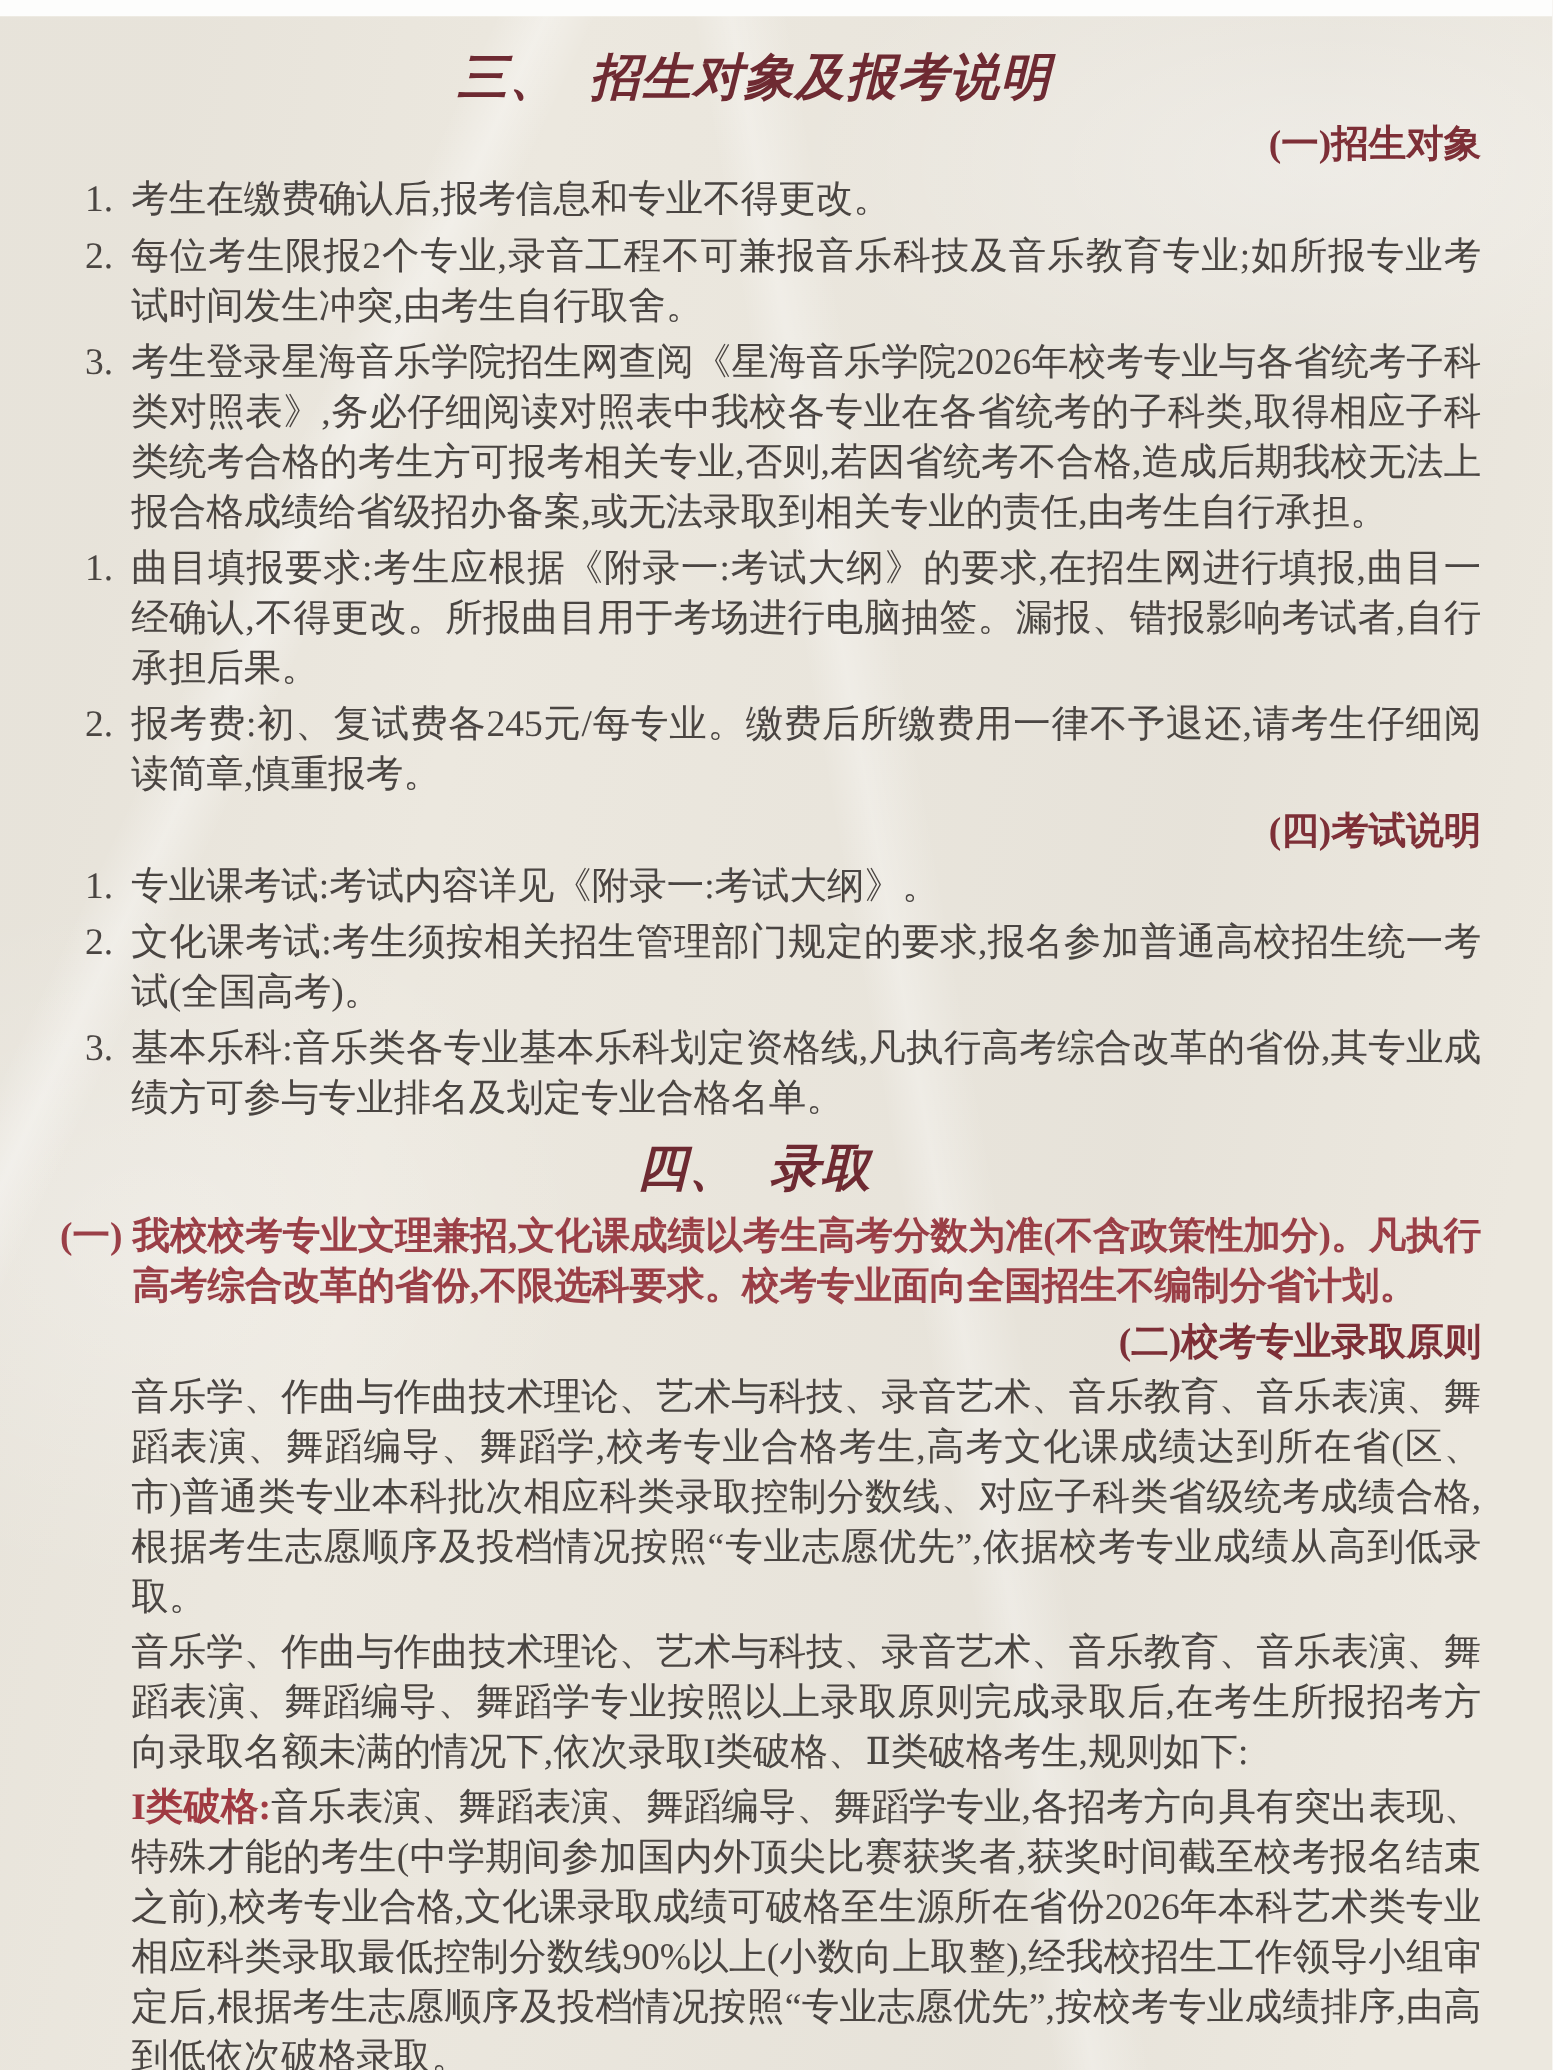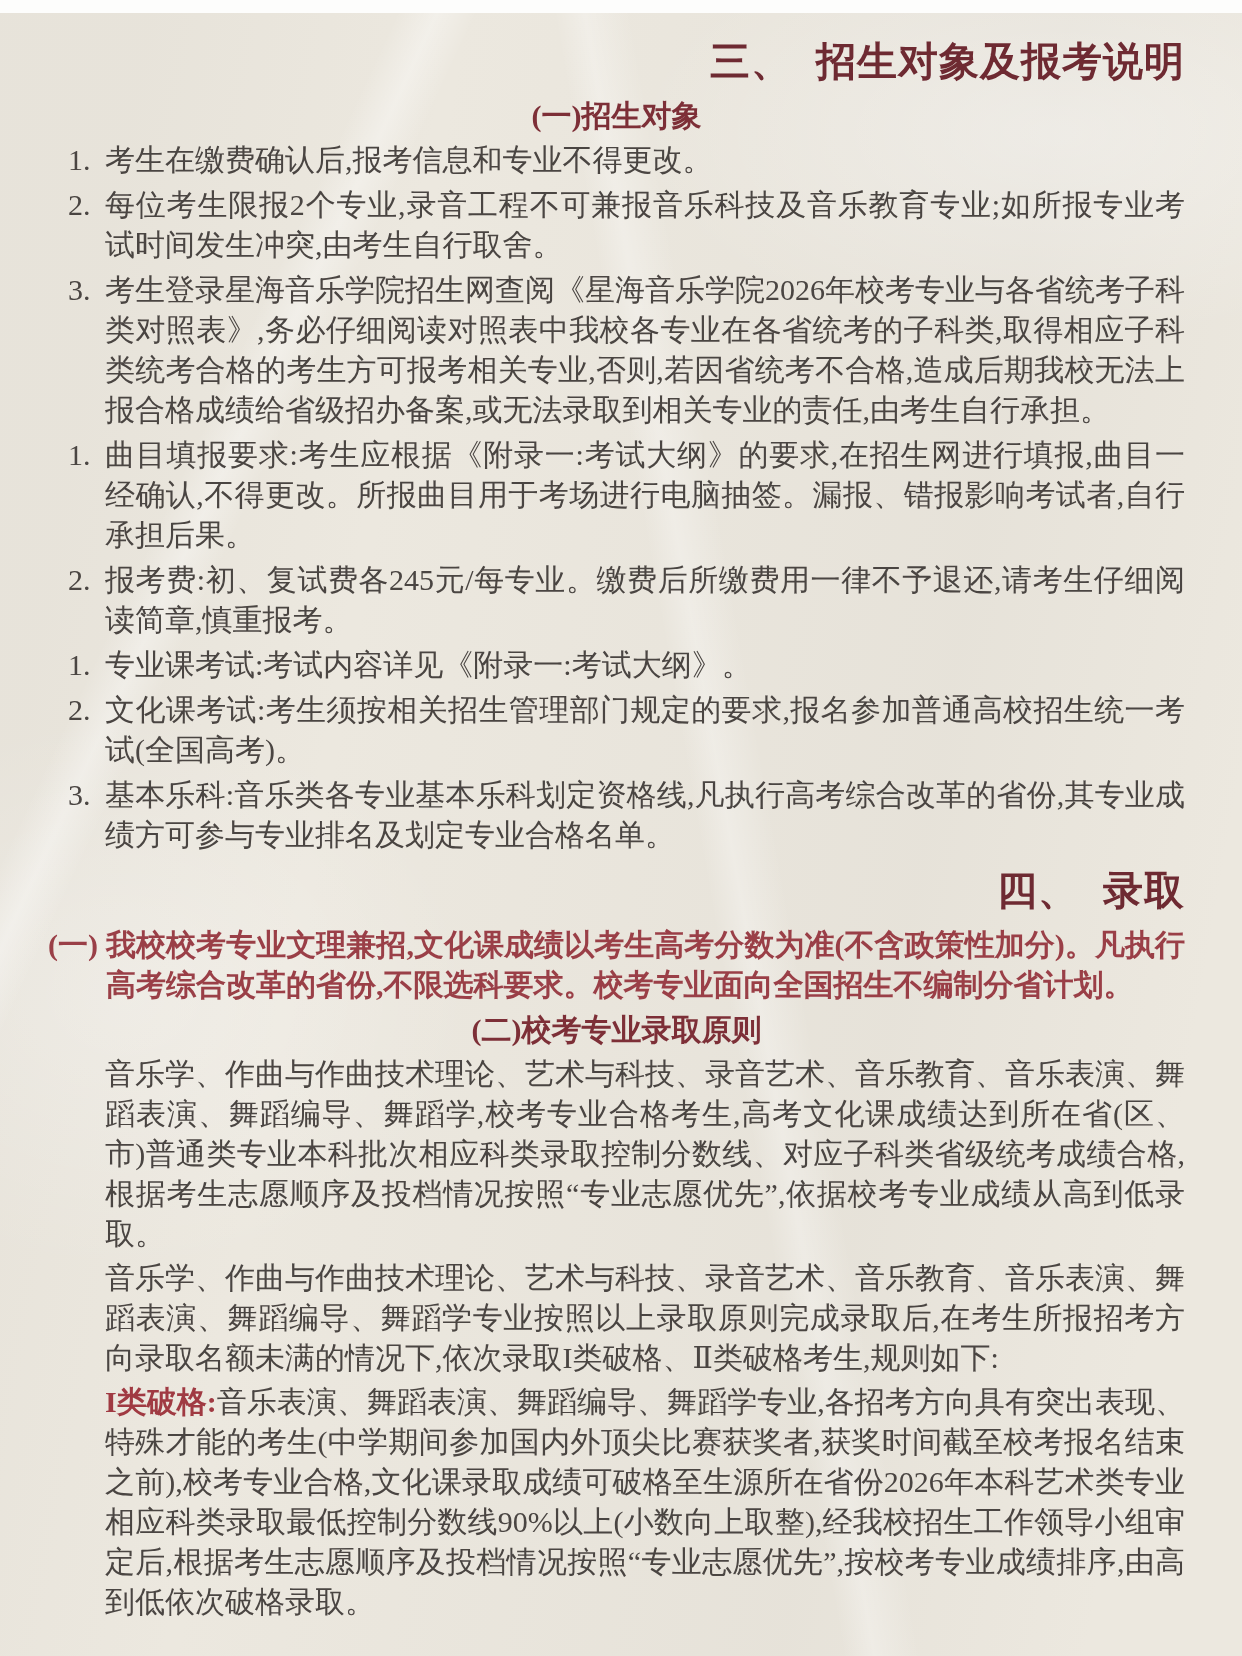--- a/index.html
+++ b/index.html
@@ -25,31 +25,32 @@
     padding:36px 57px 0 22px;
     font-size:30px;
     line-height:40px;
     text-align:justify;
   }
   .h1{
     color:#6e2a32;
     font-weight:bold;
     font-size:40px;
     line-height:52px;
-    text-align:right;
+    text-align:center;
     margin:0 0 8px 0;
     letter-spacing:1px;
+    font-style:italic;
   }
   .h1 .num{margin-right:24px;}
   .h1.second{margin-top:10px;}
   .sub{
     color:#7d2f37;
     font-weight:bold;
     margin:5px 0 4px 26px;
-    text-align:center;
+    text-align:right;
   }
   .para{
     margin:0 0 4px 83px;
   }
   .num-item{
     position:relative;
     padding-left:83px;
     margin:0 0 5px 0;
   }
   .num-item .marker{
@@ -104,20 +105,23 @@
 
     <div class="num-item">
       <span class="marker">1.</span>
       <span>曲目填报要求:考生应根据《附录一:考试大纲》的要求,在招生网进行填报,曲目一经确认,不得更改。所报曲目用于考场进行电脑抽签。漏报、错报影响考试者,自行承担后果。</span>
     </div>
     <div class="num-item">
       <span class="marker">2.</span>
       <span>报考费:初、复试费各245元/每专业。缴费后所缴费用一律不予退还,请考生仔细阅读简章,慎重报考。</span>
     </div>
 
+    <div class="sub">
+      <span>(四)</span><span>考试说明</span>
+    </div>
     <div class="num-item">
       <span class="marker">1.</span>
       <span>专业课考试:考试内容详见《附录一:考试大纲》。</span>
     </div>
     <div class="num-item">
       <span class="marker">2.</span>
       <span>文化课考试:考生须按相关招生管理部门规定的要求,报名参加普通高校招生统一考试(全国高考)。</span>
     </div>
     <div class="num-item">
       <span class="marker">3.</span>

